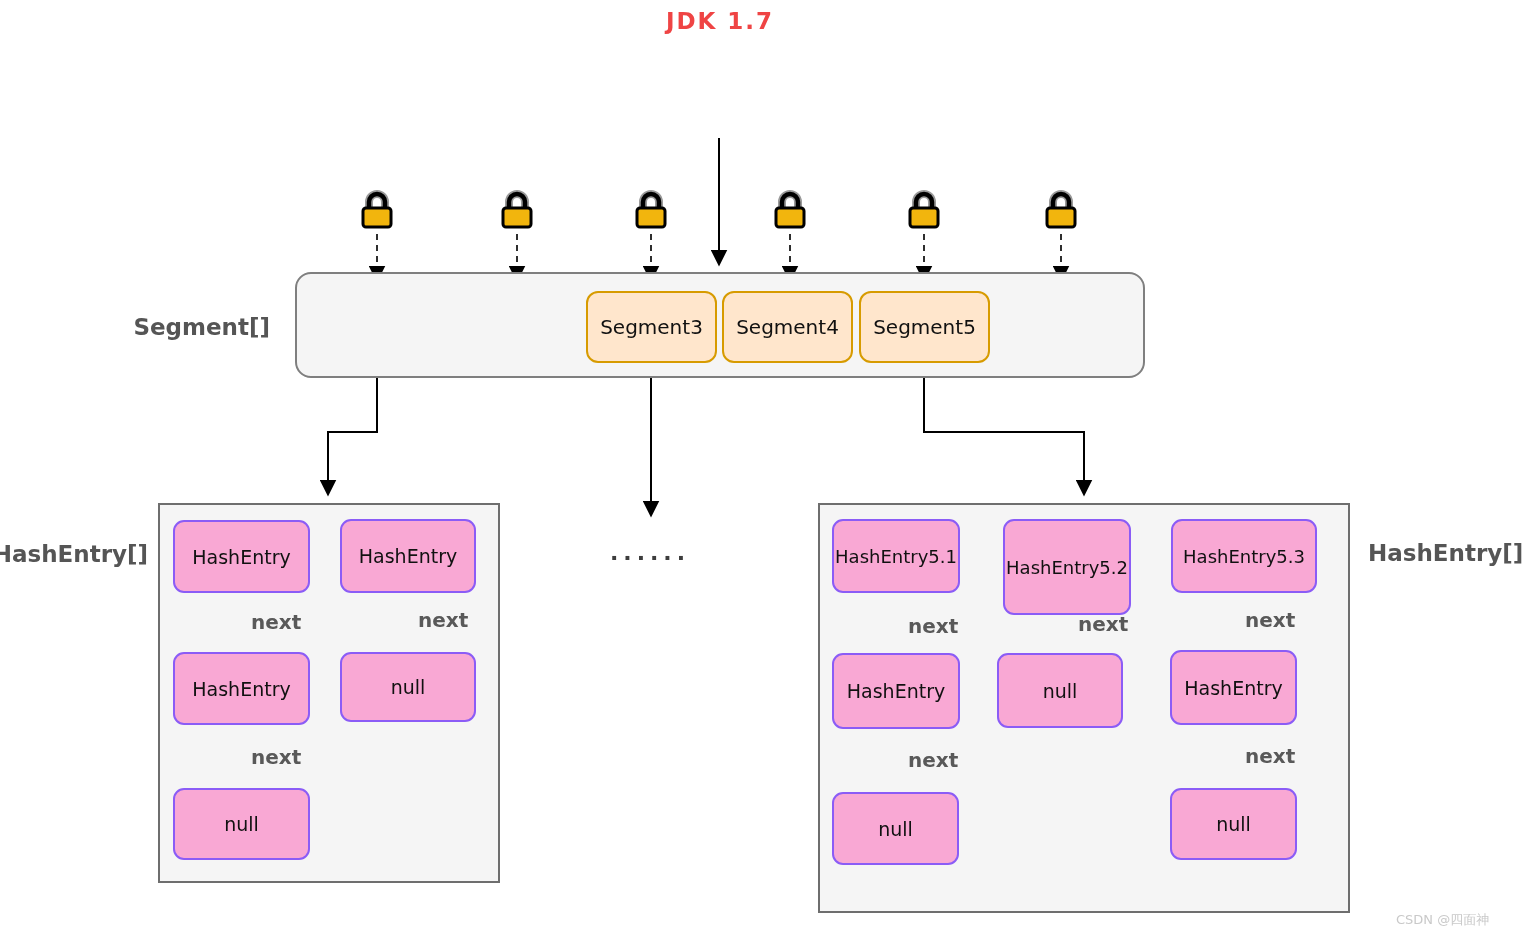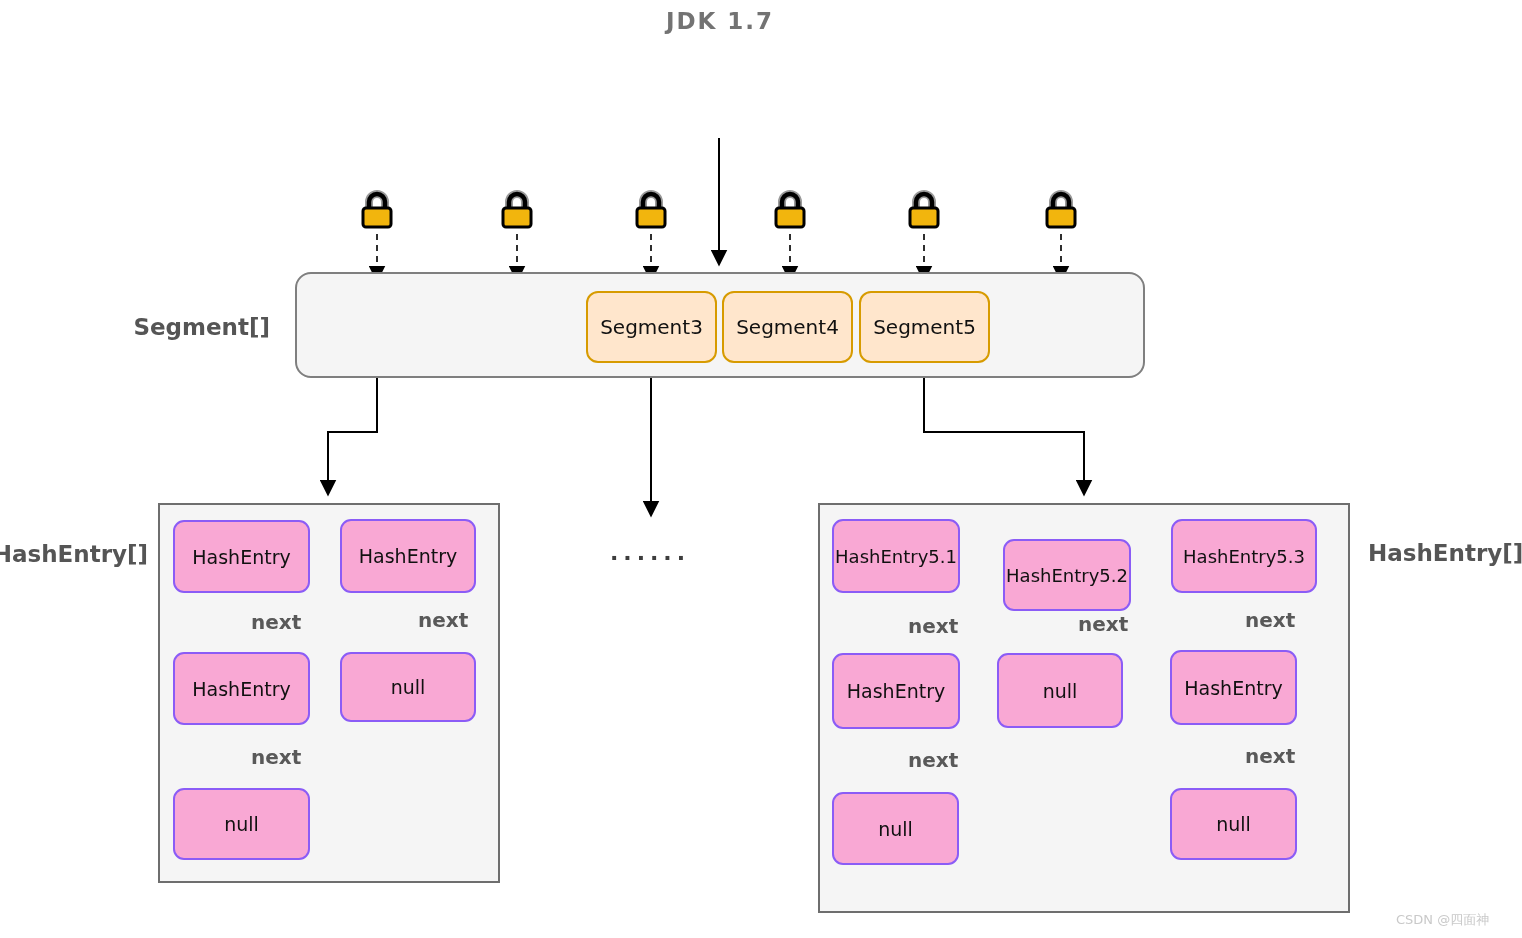--- a/index.html
+++ b/index.html
@@ -18,21 +18,21 @@
     width: 1522px; height: 938px;
     pointer-events: none;
   }
   .diagram-title {
     position: absolute;
     left: 570px; top: 8px; width: 300px;
     text-align: center;
     font-size: 23px;
     font-weight: bold;
     letter-spacing: 2px;
-    color: #737373;
+    color: #ef4444;
   }
   .chm-box {
     position: absolute;
     left: 567px; top: 58px;
     width: 305px; height: 80px;
     background: #dae8fc;
     border: 2px solid #6c8ebf;
     border-radius: 18px;
     display: flex; align-items: center; justify-content: center;
     font-size: 21px;
@@ -211,21 +211,21 @@
   <div class="next-label" style="left:418px; top:608px;">next</div>
   <div class="entry" style="left:173px; top:652px; width:137px; height:73px;">HashEntry</div>
   <div class="entry" style="left:340px; top:652px; width:136px; height:70px;">null</div>
   <div class="next-label" style="left:251px; top:745px;">next</div>
   <div class="entry" style="left:173px; top:788px; width:137px; height:72px;">null</div>
 
   <div class="side-label" style="left:1368px; top:540px;">HashEntry[]</div>
   <div class="bucket bucket-right"></div>
 
   <div class="entry" style="left:832px; top:519px; width:128px; height:74px; font-size:18px;">HashEntry5.1</div>
-  <div class="entry" style="left:1003px; top:519px; width:128px; height:72px; font-size:18px;margin-top:20px;">HashEntry5.2</div>
+  <div class="entry" style="left:1003px; top:519px; width:128px; height:96px; font-size:18px;">HashEntry5.2</div>
   <div class="entry" style="left:1171px; top:519px; width:146px; height:74px; font-size:18px;">HashEntry5.3</div>
 
   <div class="next-label" style="left:908px; top:614px;">next</div>
   <div class="next-label" style="left:1078px; top:612px;">next</div>
   <div class="next-label" style="left:1245px; top:608px;">next</div>
 
   <div class="entry" style="left:832px; top:653px; width:128px; height:76px;">HashEntry</div>
   <div class="entry" style="left:997px; top:653px; width:126px; height:75px;">null</div>
   <div class="entry" style="left:1170px; top:650px; width:127px; height:75px;">HashEntry</div>
 

